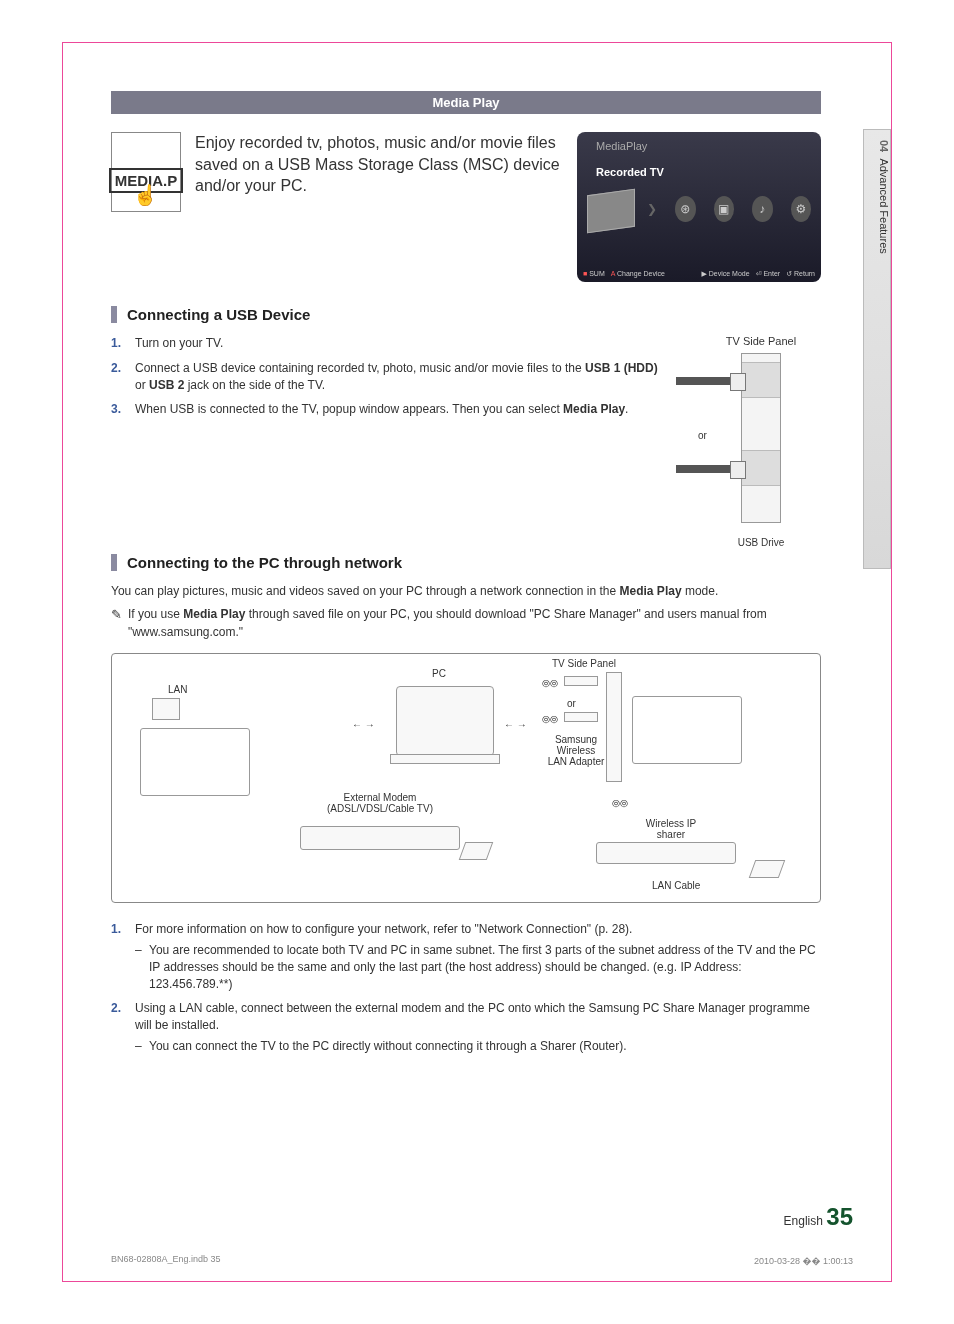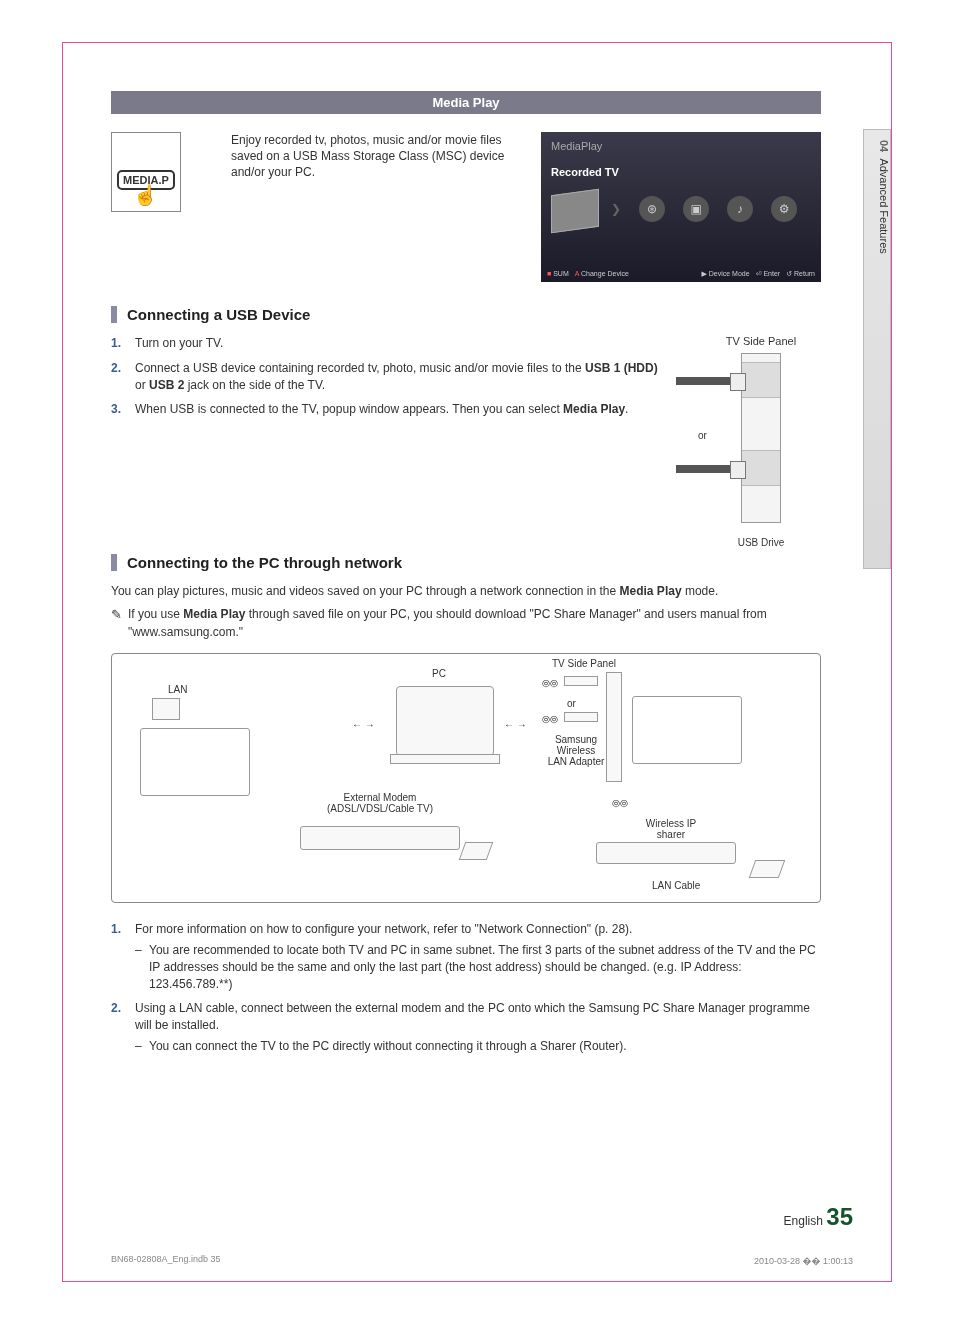--- a/index.html
+++ b/index.html
@@ -54,30 +54,30 @@
     font-size: 13px;
     margin-bottom: 18px;
     margin-right: 40px;
   }
   .intro-row { display: flex; gap: 14px; margin-right: 40px; margin-bottom: 24px; }
   .media-icon {
     width: 70px; height: 80px; border: 1px solid #888;
     display: flex; flex-direction: column; align-items: center; justify-content: center;
     font-weight: bold; font-size: 12px; position: relative;
   }
-  .media-icon .mp-label { border: 2px solid #333; padding: 2px 4px; border-radius: 5px; font-size: 11px; margin-top: 16px; }
+  .media-icon .mp-label { border: 2px solid #333; padding: 2px 4px; border-radius: 0; font-size: 15px; margin-top: 16px; }
   .media-icon .hand { position: absolute; bottom: 4px; font-size: 20px; }
-  .intro-text { flex: 1; font-size: 12px; line-height: 1.35; margin-left: 36px; }
+  .intro-text { flex: 1; font-size: 16px; line-height: 1.35; }
   .tv-screenshot {
-    width: 280px; height: 150px;
+    width: 244px; height: 150px;
     background: linear-gradient(#3a3a4a, #1a1a28);
-    border-radius: 0;
+    border-radius: 8px;
     color: #ddd;
     position: relative;
-    padding: 8px 10px;
+    padding: 8px 19px;
   }
   .tv-screenshot .mp-title { font-size: 11px; color: #aaa; }
   .tv-screenshot .recorded { font-size: 11px; color: #fff; margin-top: 14px; font-weight: bold; }
   .tv-icons-row { position: absolute; top: 64px; left: 70px; right: 10px; display: flex; gap: 18px; align-items: center; }
   .tv-icons-row .circ { width: 26px; height: 26px; border-radius: 50%; background: #555; display: flex; align-items: center; justify-content: center; font-size: 12px; color: #ccc;}
   .tv-thumb { position: absolute; left: 10px; top: 60px; width: 48px; height: 38px; background: #888; border: 1px solid #aaa; transform: skewY(-8deg); }
   .tv-footer { position: absolute; bottom: 4px; left: 6px; right: 6px; display: flex; justify-content: space-between; font-size: 7px; color: #ccc; }
   .tv-footer span { white-space: nowrap; }
   .tv-footer .grp { display: flex; gap: 6px; }
   .sub-head {

